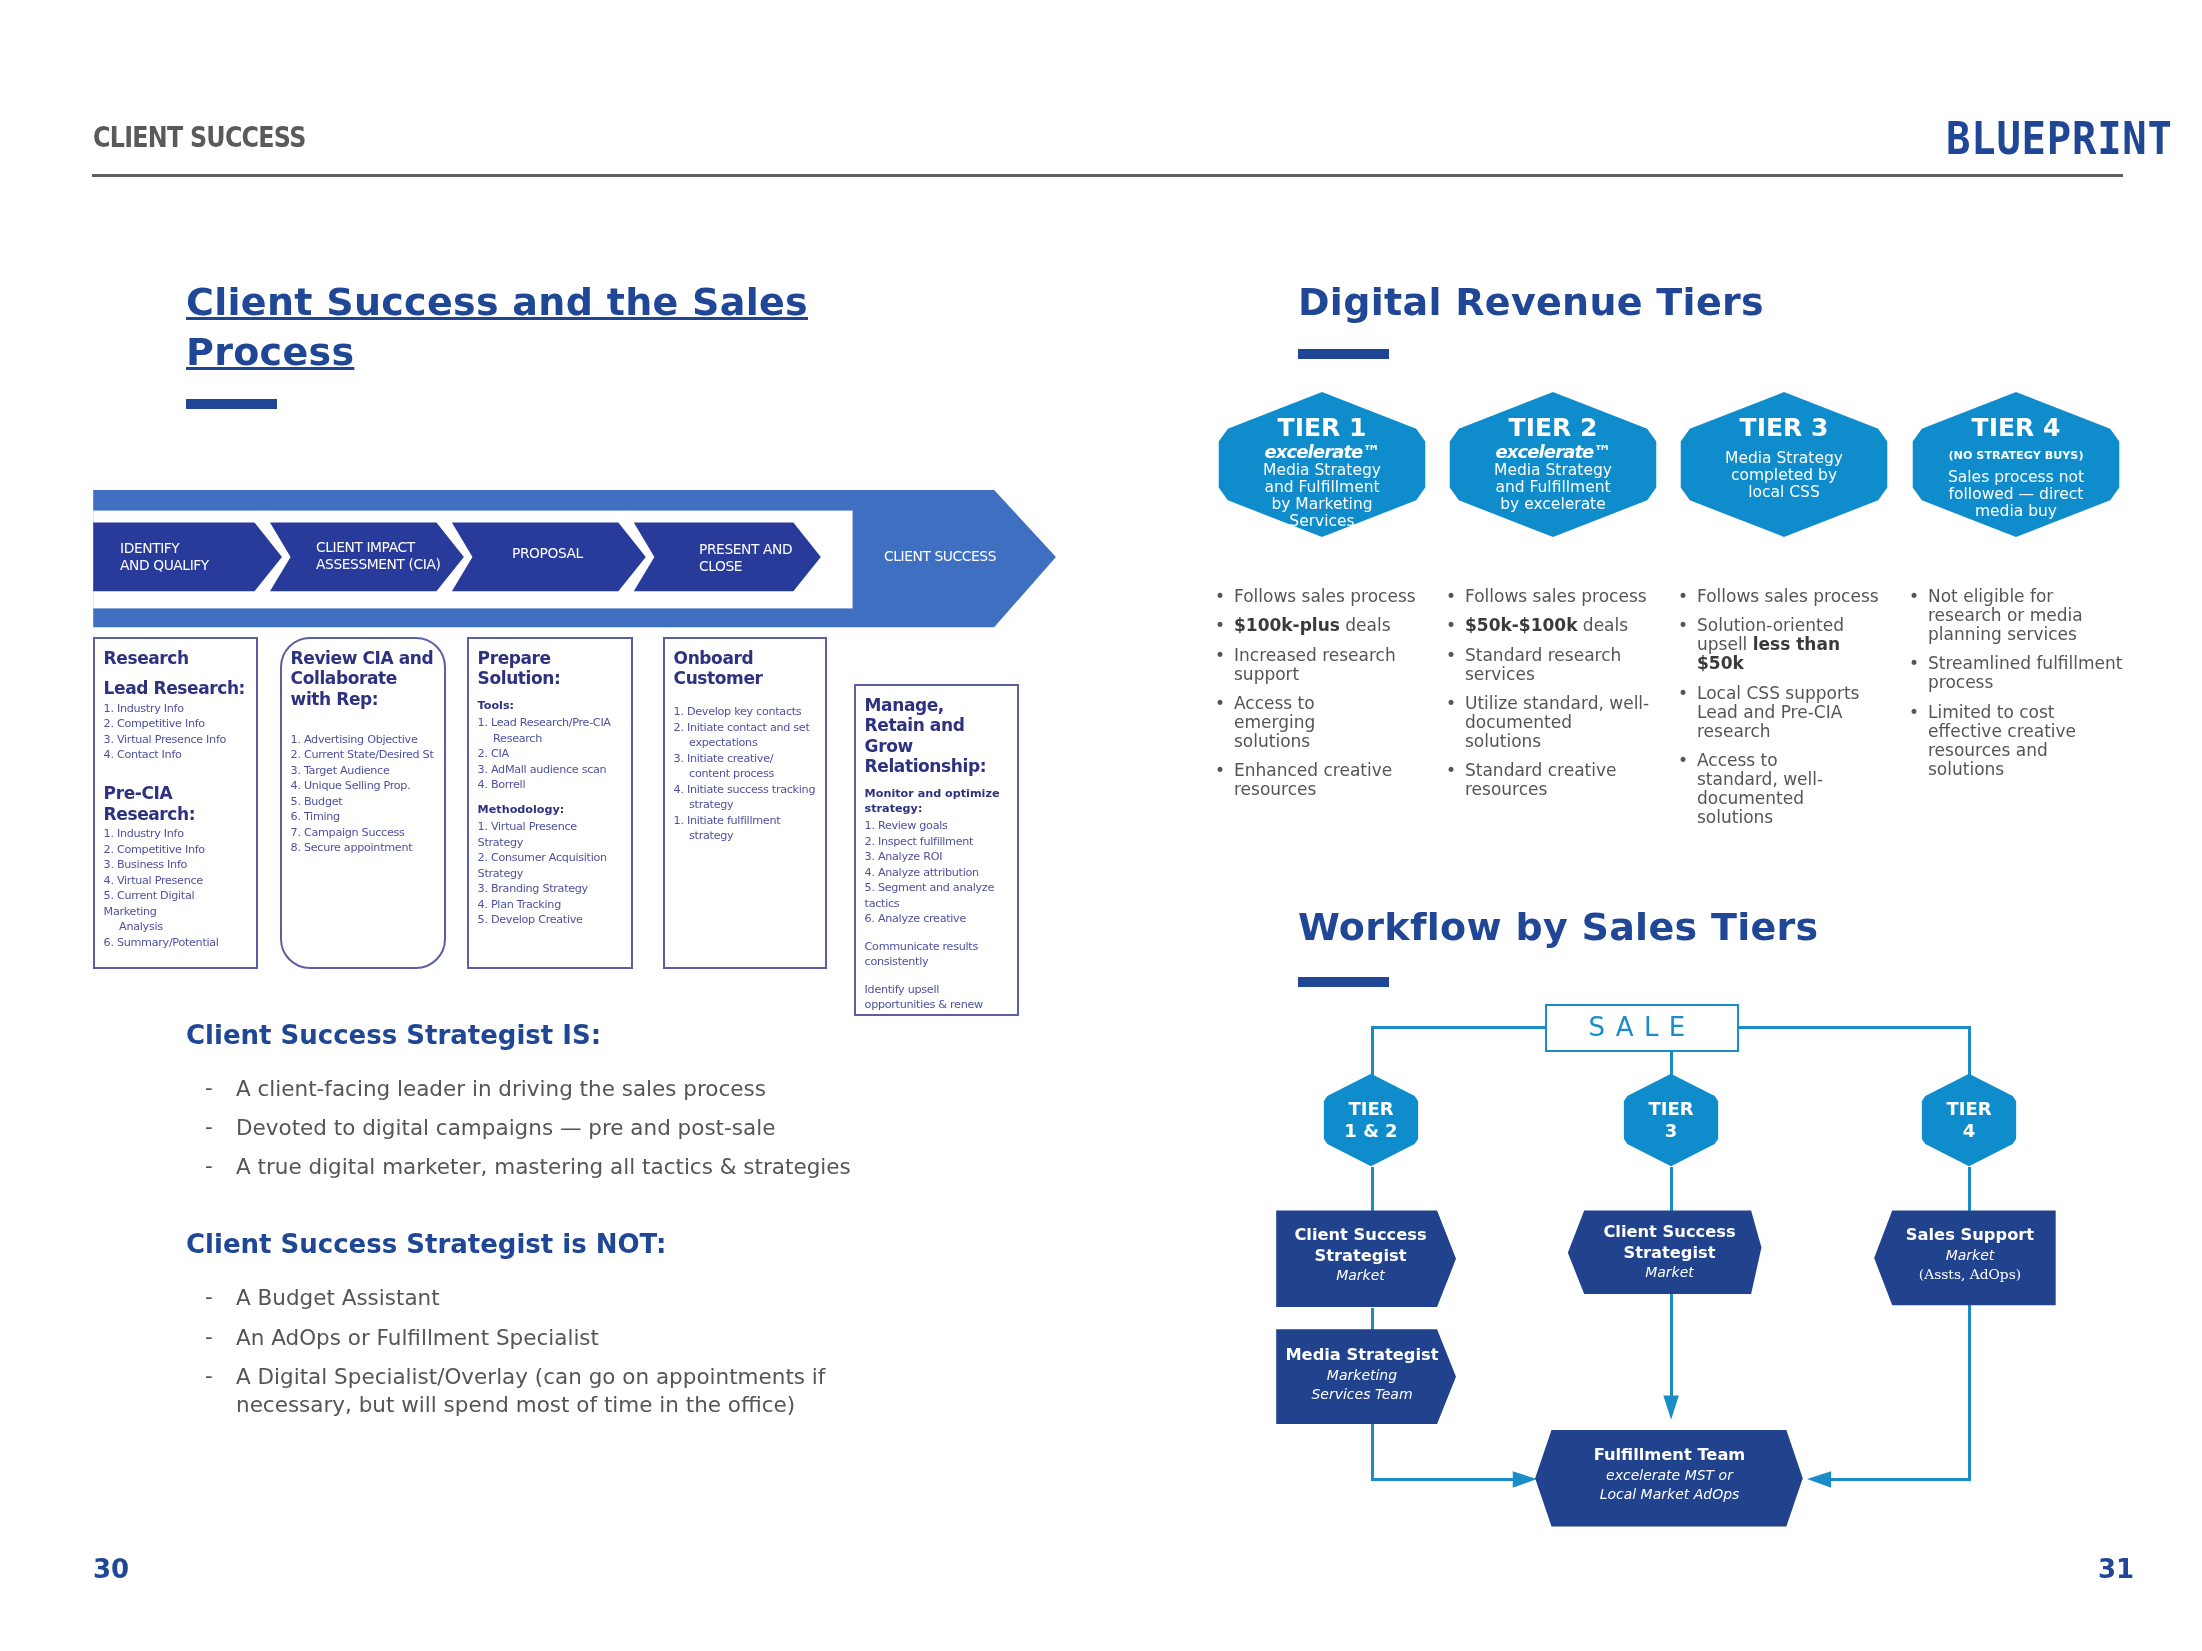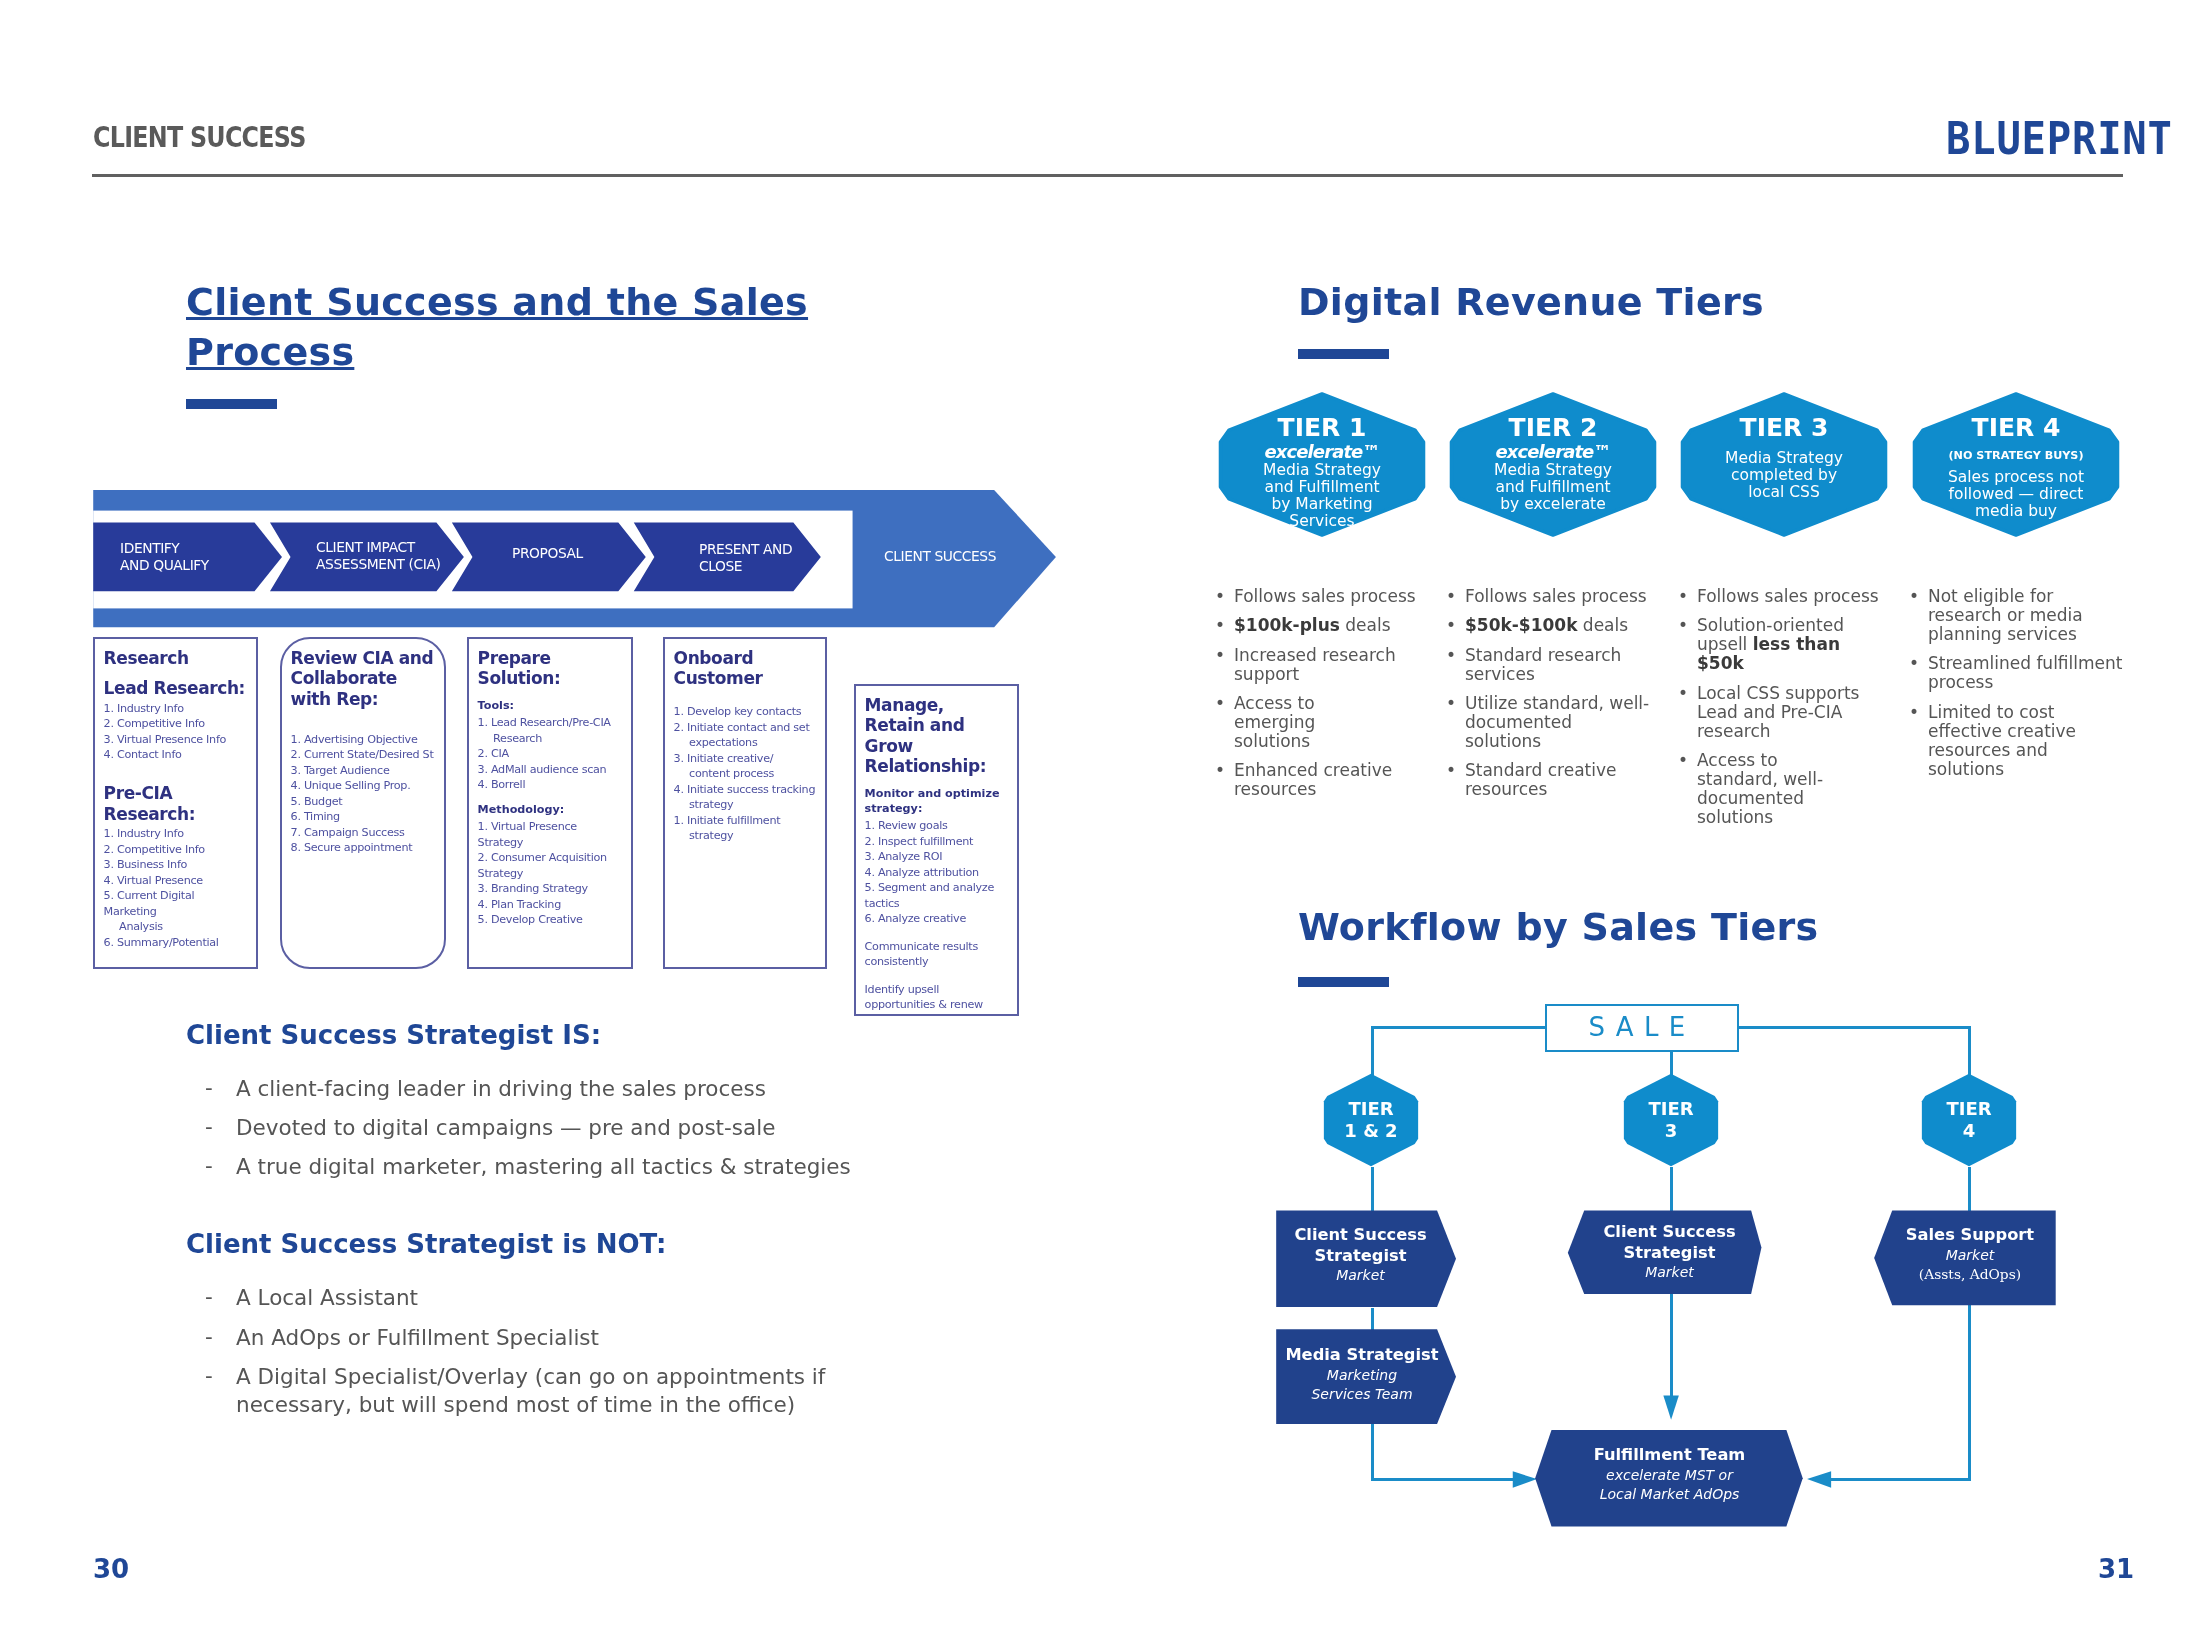--- a/index.html
+++ b/index.html
@@ -184,21 +184,21 @@
   <div class="dash-item" style="top:78px;">
       <span class="d">-</span>
       <span class="t">A true digital marketer, mastering all tactics &amp; strategies</span>
     </div>
 </div>
 
 <div class="abs sub-title" style="left:186px; top:1229px;">Client Success Strategist is NOT:</div>
 <div class="abs dash-list" style="left:205px; top:1284px; width:774px; height:155px;">
   <div class="dash-item" style="top:0;">
       <span class="d">-</span>
-      <span class="t">A Local Assistant</span>
+      <span class="t">A Budget Assistant</span>
     </div>
   <div class="dash-item" style="top:40px;">
       <span class="d">-</span>
       <span class="t">An AdOps or Fulfillment Specialist</span>
     </div>
   <div class="dash-item" style="top:79px;">
       <span class="d">-</span>
       <span class="t">A Digital Specialist/Overlay (can go on appointments if</span>
     </div>
   <div class="dash-item" style="top:107px;">

